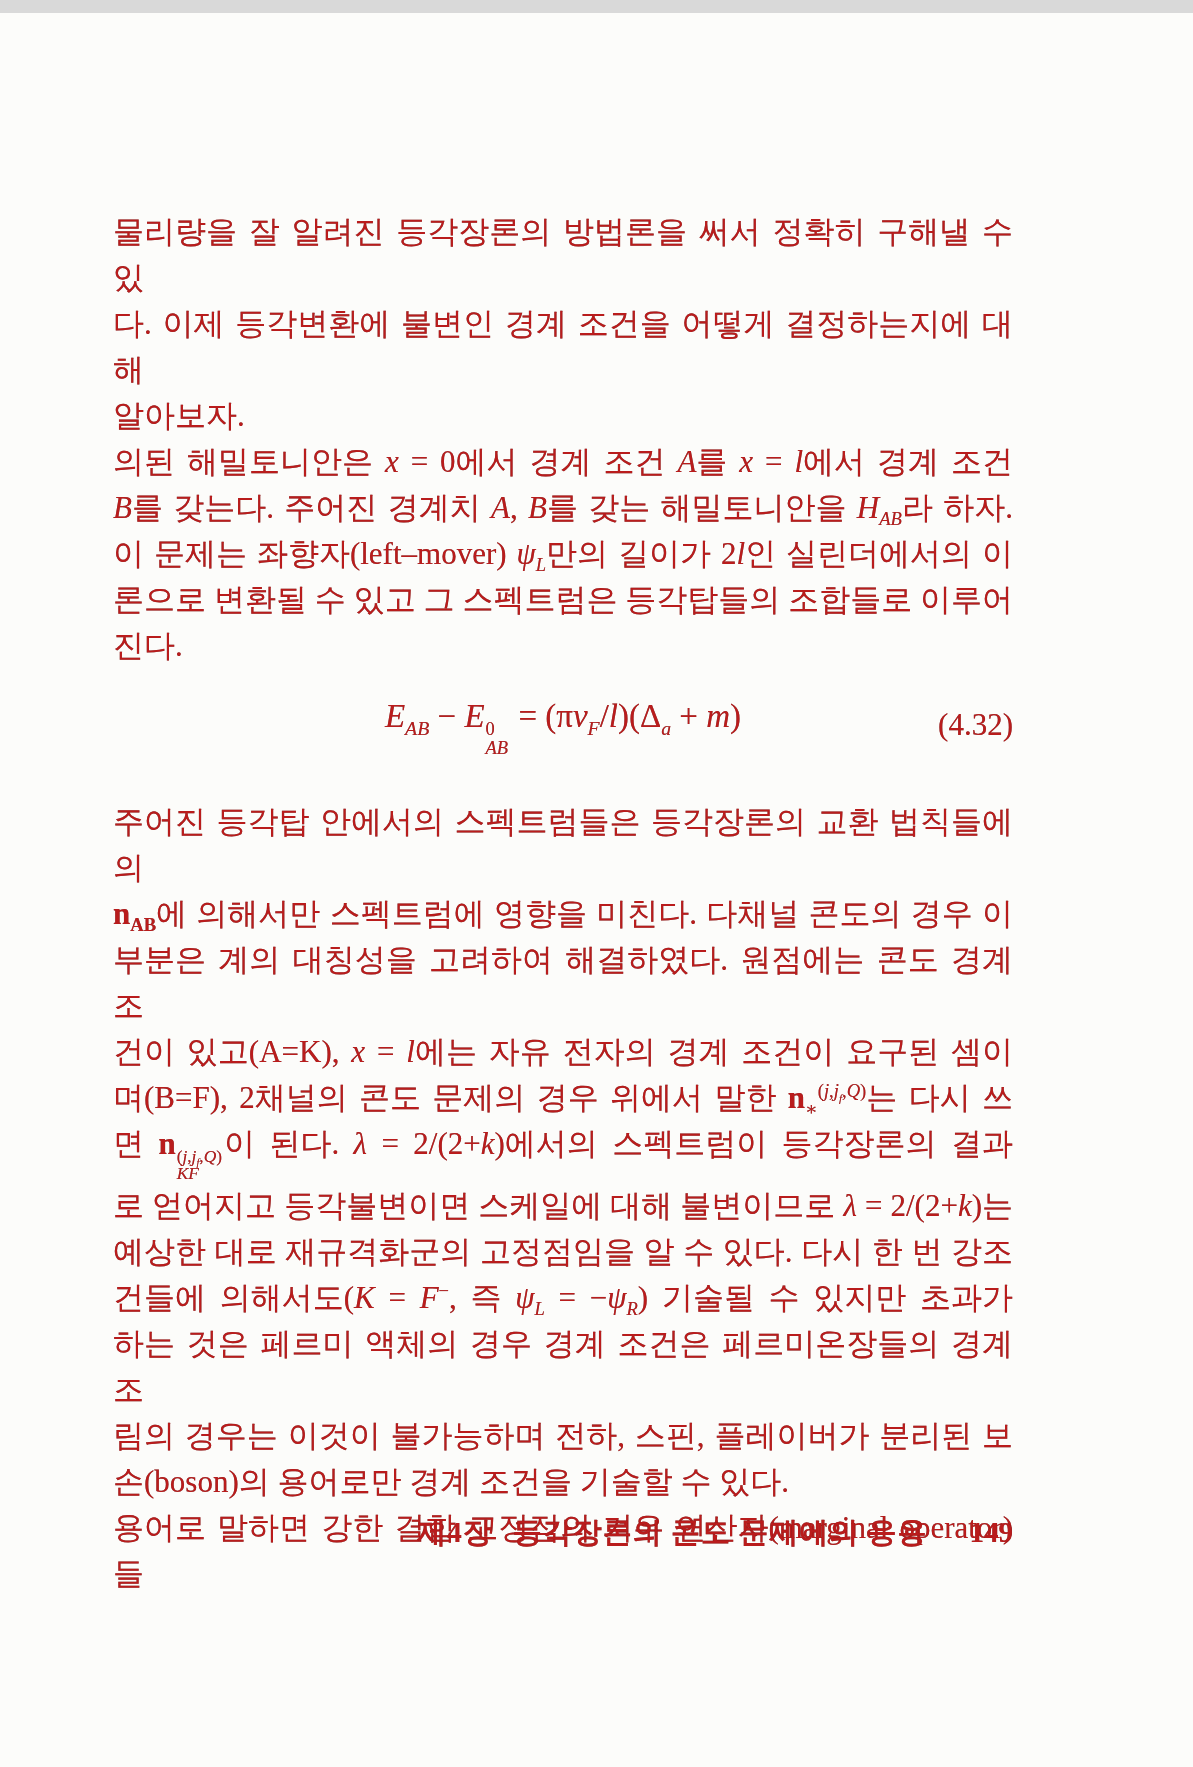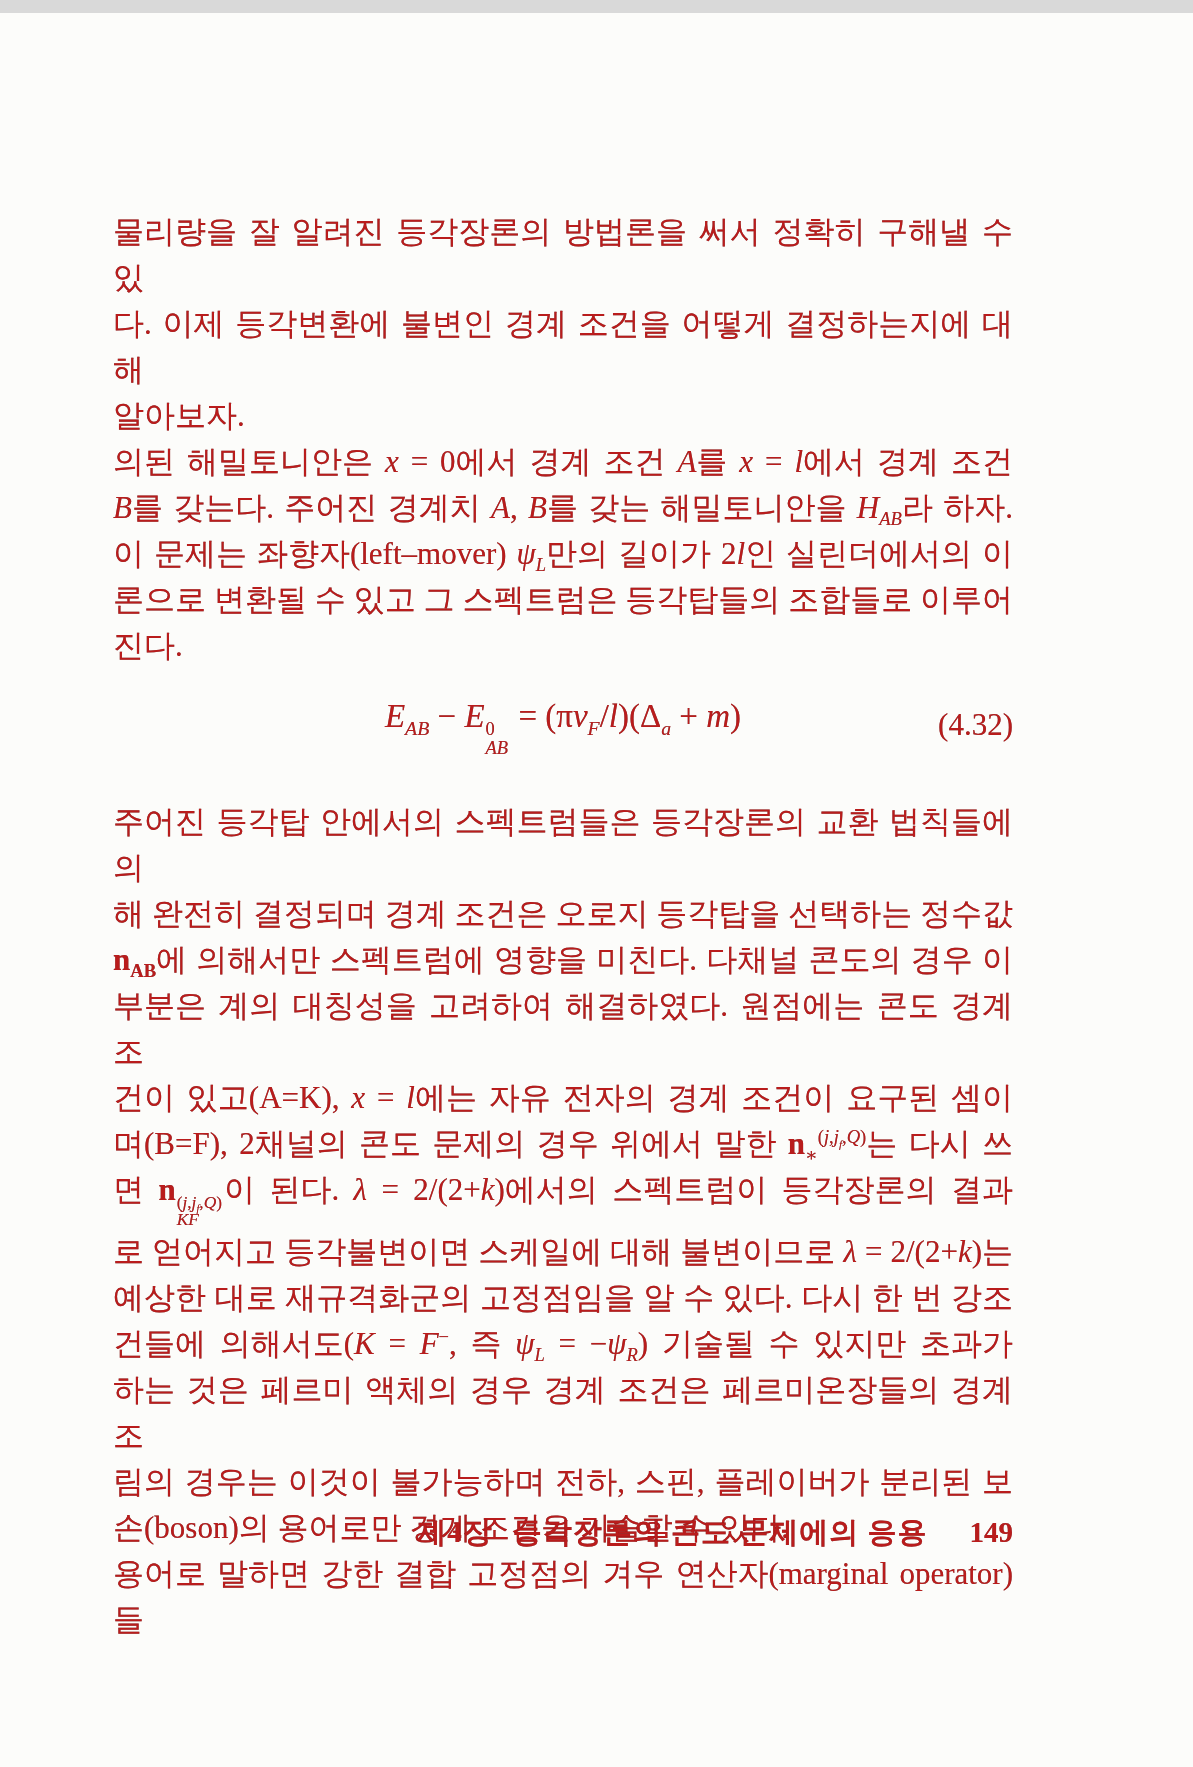--- a/index.html
+++ b/index.html
@@ -73,21 +73,20 @@
       <p class="ln">론으로 변환될 수 있고 그 스펙트럼은 등각탑들의 조합들로 이루어</p>
       <p class="ln short">진다.</p>
       <div class="eq">
         <span class="eq-body"><i>E</i><sub><i>AB</i></sub> − <i>E</i><span class="ss">
             <span class="t">0</span>
             <span class="b"><i>AB</i></span>
           </span> = (π<i>v</i><sub><i>F</i></sub>/<i>l</i>)(Δ<sub><i>a</i></sub> + <i>m</i>)</span>
         <span class="eq-num">(4.32)</span>
       </div>
       <p class="ln">주어진 등각탑 안에서의 스펙트럼들은 등각장론의 교환 법칙들에 의</p>
-      <p class="ln">해 완전히 결정되며 경계 조건은 오로지 등각탑을 선택하는 정수값</p>
       <p class="ln"><b>n</b><sub><b>AB</b></sub>에 의해서만 스펙트럼에 영향을 미친다. 다채널 콘도의 경우 이</p>
       <p class="ln">부분은 계의 대칭성을 고려하여 해결하였다. 원점에는 콘도 경계 조</p>
       <p class="ln">건이 있고(A=K), <i>x</i> = <i>l</i>에는 자유 전자의 경계 조건이 요구된 셈이</p>
       <p class="ln">며(B=F), 2채널의 콘도 문제의 경우 위에서 말한 <b>n</b><sub>∗</sub><sup>(<i>j</i>,<i>j<sub>f</sub></i>,<i>Q</i>)</sup>는 다시 쓰</p>
       <p class="ln">면 <b>n</b><span class="ss">
           <span class="t">(<i>j</i>,<i>j<sub>f</sub></i>,<i>Q</i>)</span>
           <span class="b"><i>KF</i></span>
         </span>이 된다. <i>λ</i> = 2/(2+<i>k</i>)에서의 스펙트럼이 등각장론의 결과</p>
       <p class="ln">로 얻어지고 등각불변이면 스케일에 대해 불변이므로 <i>λ</i> = 2/(2+<i>k</i>)는</p>
       <p class="ln">예상한 대로 재규격화군의 고정점임을 알 수 있다. 다시 한 번 강조</p>

